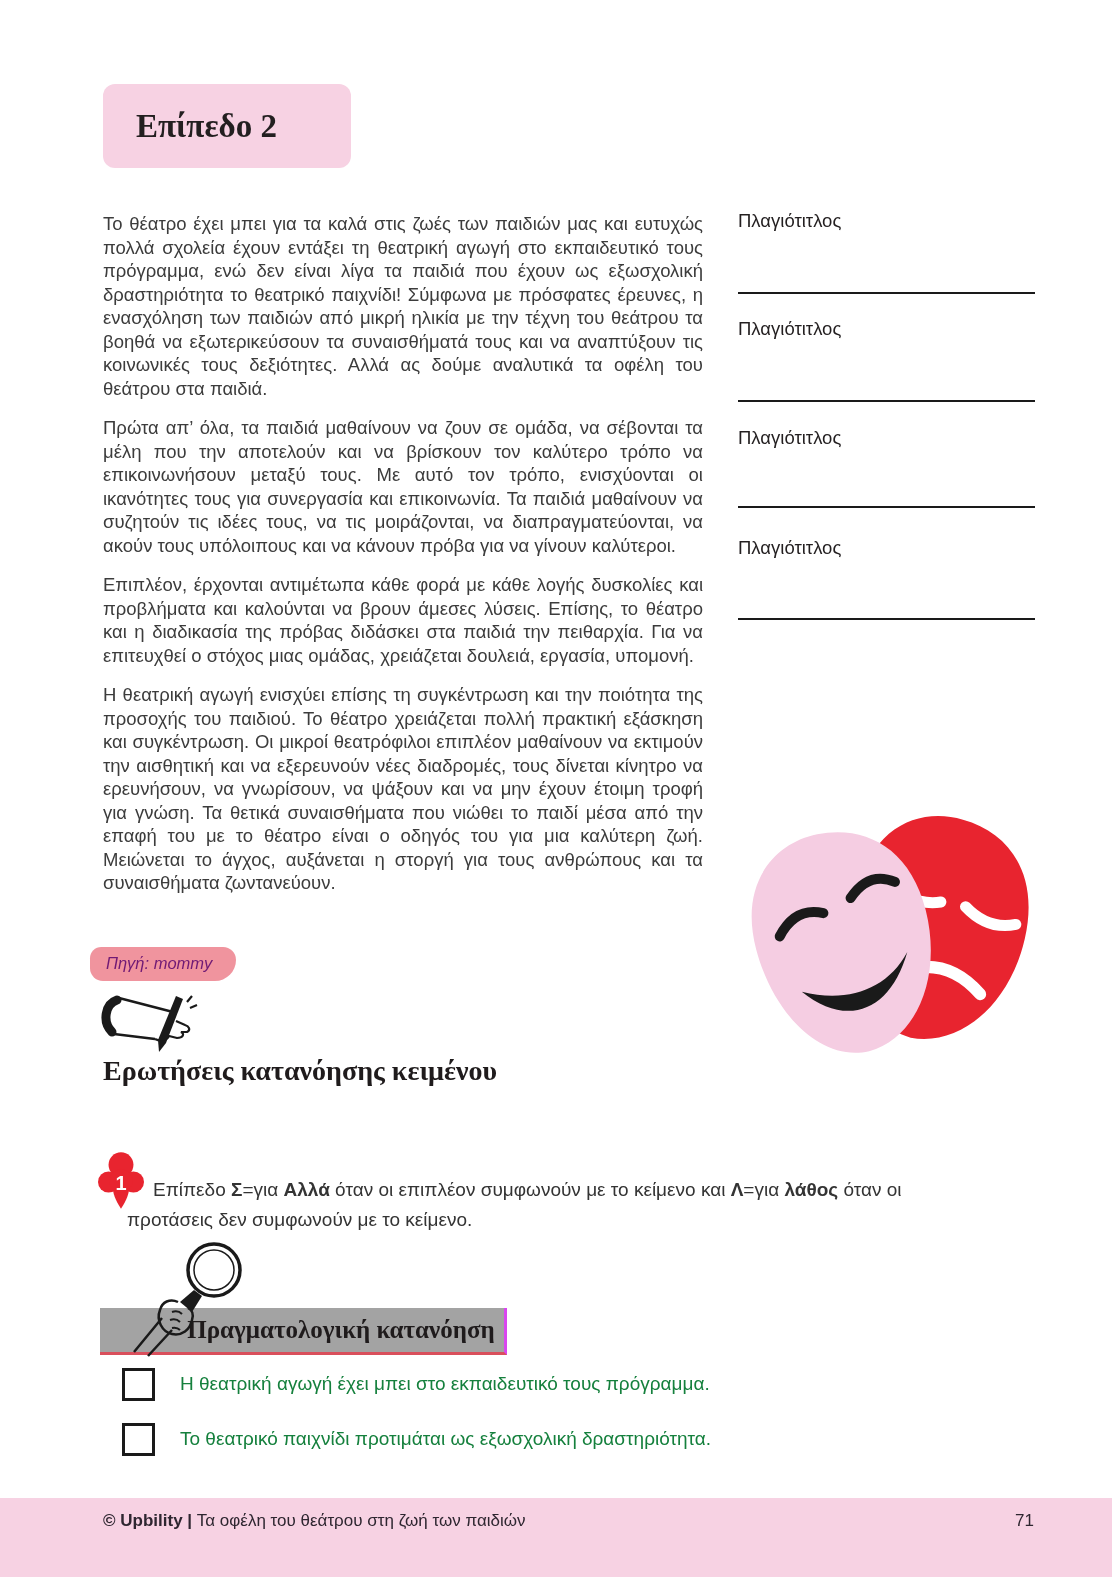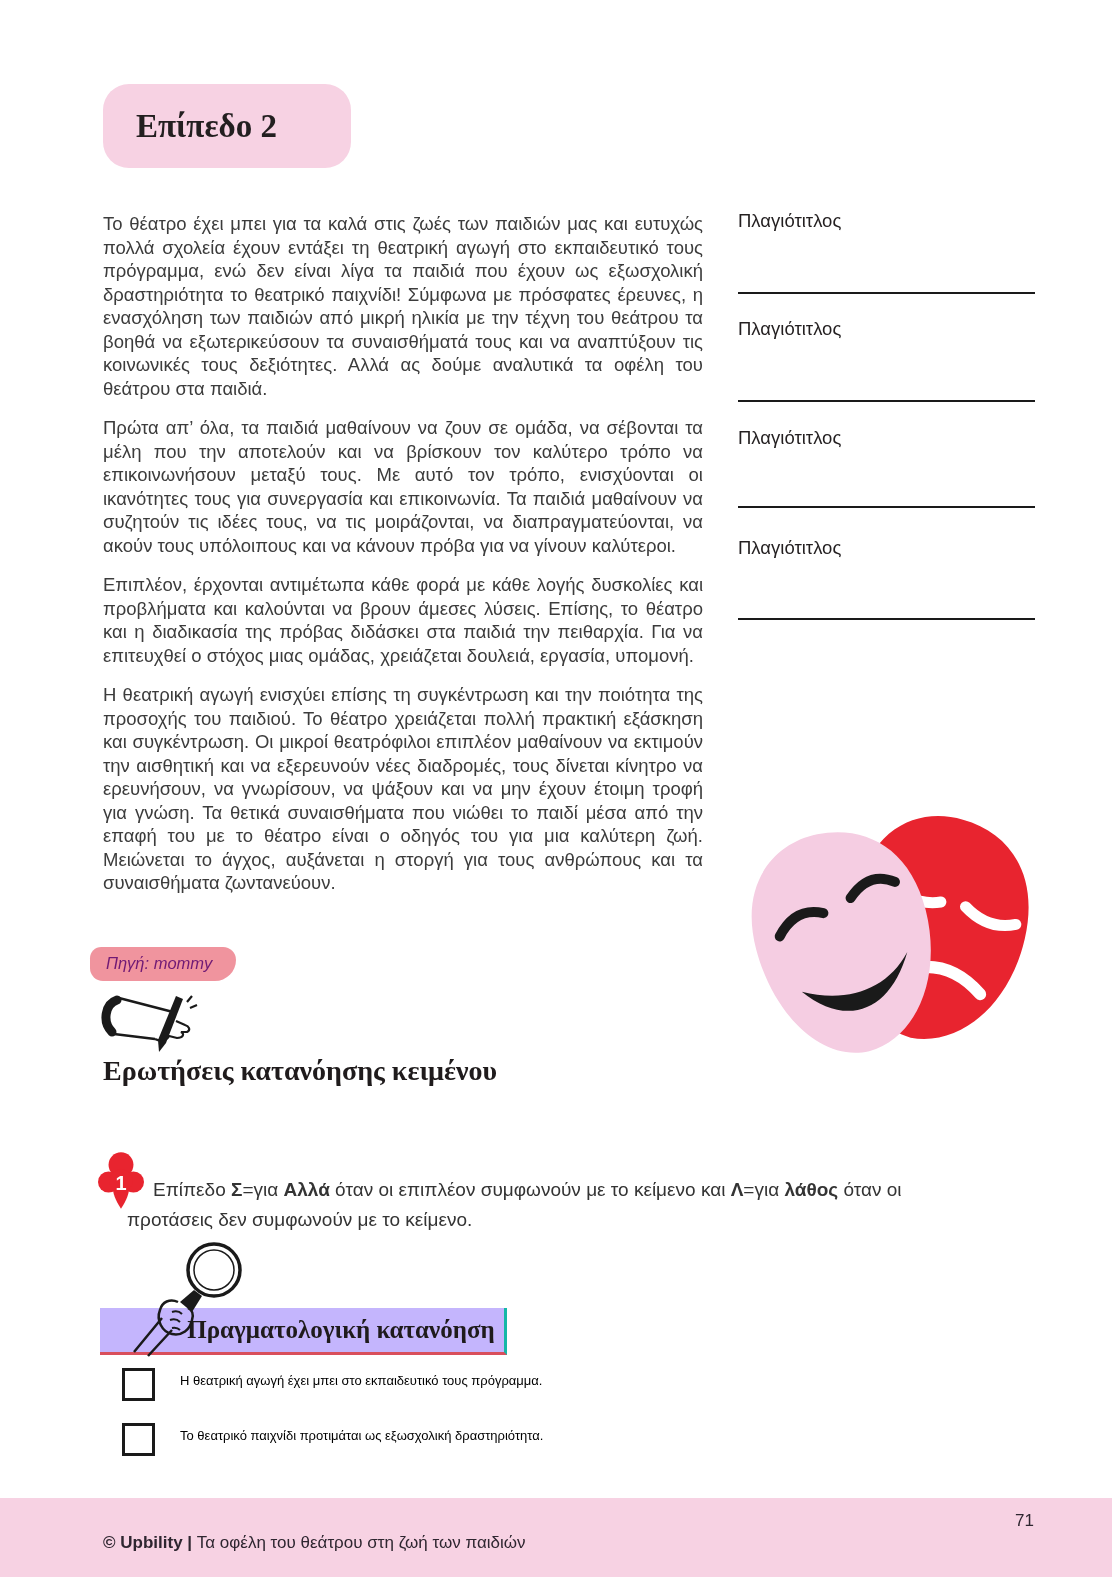--- a/index.html
+++ b/index.html
@@ -1,21 +1,21 @@
 <!DOCTYPE html>
 <html><head>
 <meta charset="utf-8">
 <style>
   html,body{margin:0;padding:0;background:#ffffff;}
   .page{position:relative;width:1112px;height:1577px;background:#ffffff;overflow:hidden;
         font-family:"Liberation Sans","DejaVu Sans",sans-serif;color:#3a3a3a;}
 
   
   .level-chip{position:absolute;left:103px;top:84px;width:248px;height:84px;background:#f7d2e3;
-              border-radius:26px;}
+              border-radius:12px;}
   .level-chip span{display:block;padding-left:33px;line-height:84px;
               font-family:"Liberation Serif","DejaVu Serif",serif;font-weight:bold;
               font-size:33px;color:#231f20;}
 
   
   .article{position:absolute;left:103px;top:196px;width:600px;}
   .article p{margin:16px 0 6px 0;font-size:18.5px;line-height:23.5px;text-align:justify;color:#3c3c3c;}
 
   .source-tag{position:absolute;left:90px;top:947px;background:#f0949e;color:#701a75;
               font-style:italic;font-size:16.5px;padding:7px 24px 8px 16px;
@@ -40,33 +40,33 @@
   .ex-badge .num{position:absolute;left:0;top:21px;width:46px;text-align:center;
         color:#ffffff;font-weight:bold;font-size:20px;}
   .ex-text{position:absolute;left:127px;top:1156px;width:862px;font-size:19px;line-height:30px;
         color:#343434;text-indent:26px;}
   .ex-text .b{font-weight:bold;}
 
   
   .mag-icon{position:absolute;left:126px;top:1240px;z-index:3;}
 
   
-  .fact-box{position:absolute;left:100px;top:1308px;width:404px;height:44px;background:#c4b5fd;
-        border-right:3px solid #14b8a6;border-bottom:3px solid #d94f5c;z-index:2;}
+  .fact-box{position:absolute;left:100px;top:1308px;width:404px;height:44px;background:#a3a3a3;
+        border-right:3px solid #d946ef;border-bottom:3px solid #d94f5c;z-index:2;}
   .fact-box span{display:block;text-align:center;padding-left:78px;line-height:44px;
         font-family:"Liberation Serif","DejaVu Serif",serif;font-weight:bold;
         font-size:25px;color:#1f1b1c;}
 
   
   .stmt-box{position:absolute;width:33px;height:33px;border:3px solid #1a1a1a;background:#ffffff;box-sizing:border-box;}
-  .stmt-text{position:absolute;left:180px;font-size:13px;color:#000000;}
+  .stmt-text{position:absolute;left:180px;font-size:19px;color:#15803d;}
 
   
   .footer{position:absolute;left:0;top:1498px;width:1112px;height:79px;background:#f7d2e3;}
-  .footer .foot-line{position:absolute;left:103px;top:13px;font-size:17px;color:#2e2630;margin-top:22px;}
+  .footer .foot-line{position:absolute;left:103px;top:13px;font-size:17px;color:#2e2630;}
   .footer .brand{font-weight:bold;}
   .footer .pageno{position:absolute;right:78px;top:13px;font-size:17px;color:#2e2630;}
 
   svg{display:block;}
 </style>
 </head>
 <body>
 
 <div class="page">
 

